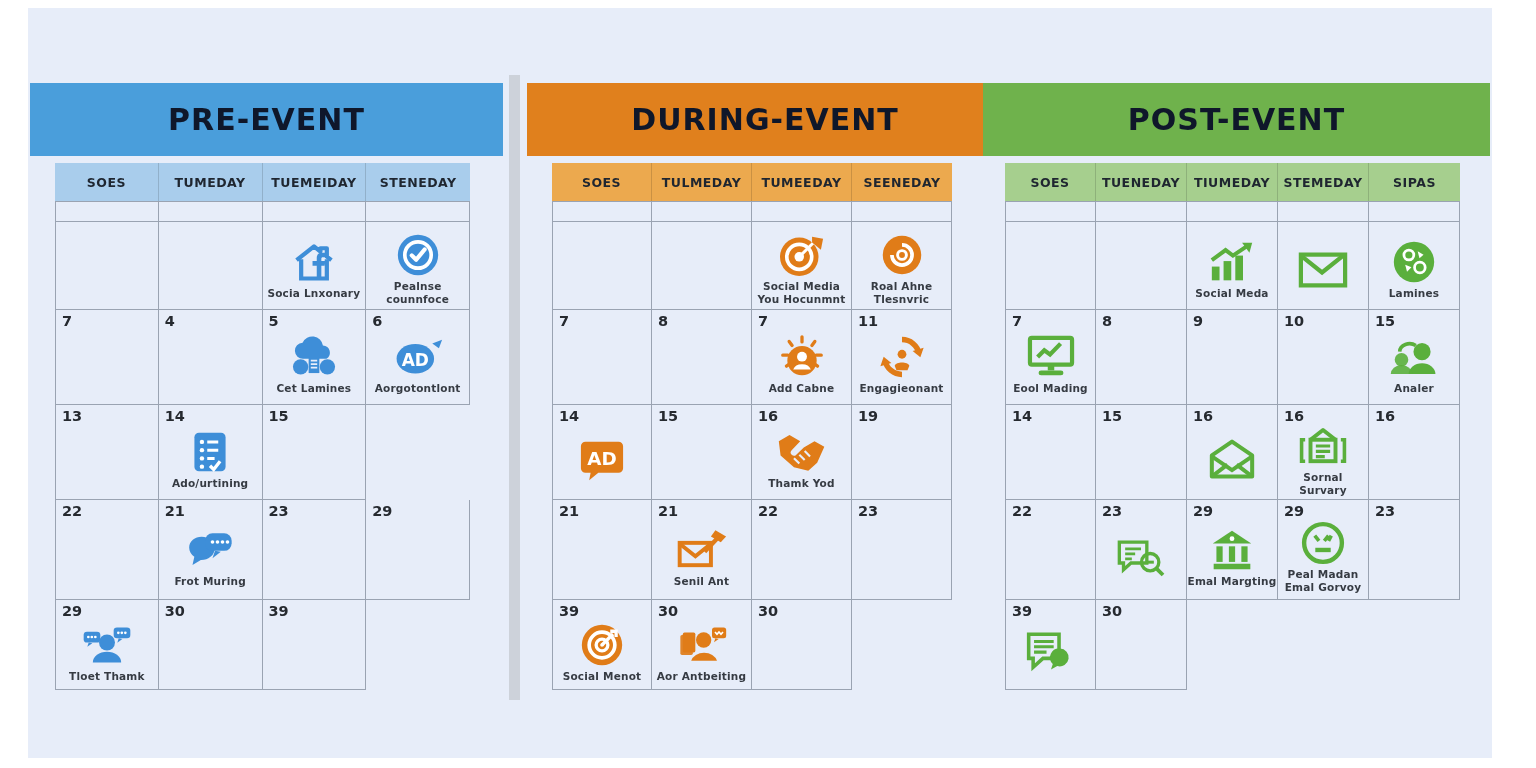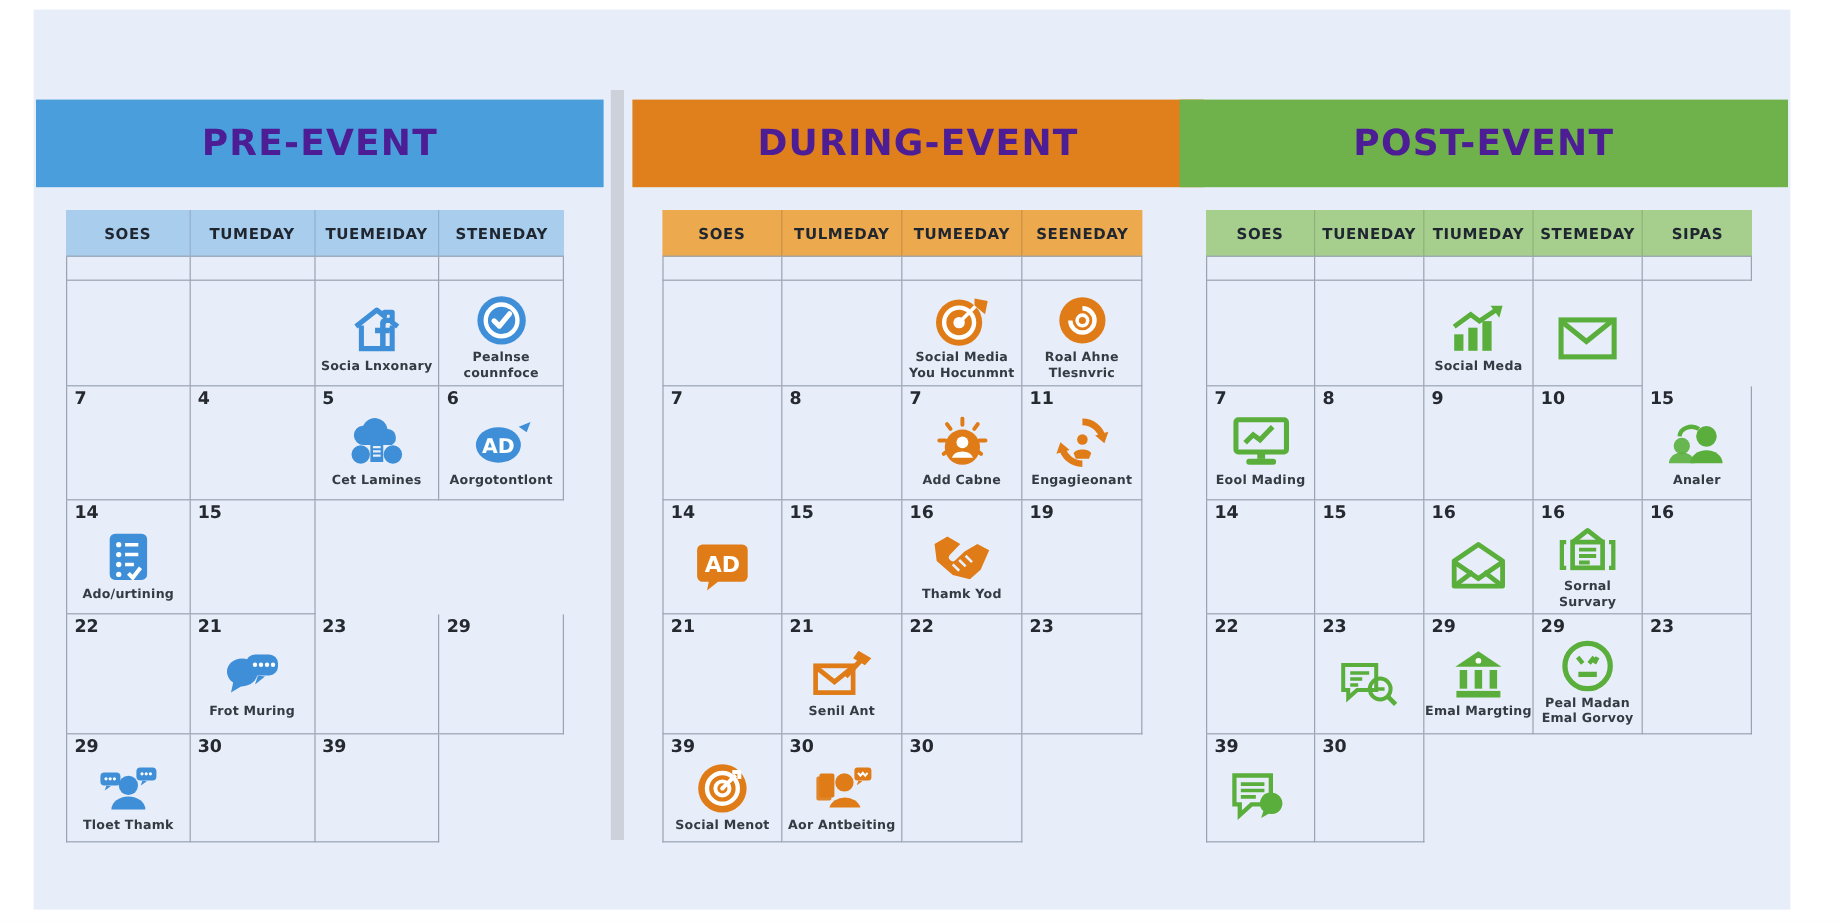--- a/index.html
+++ b/index.html
@@ -1,29 +1,29 @@
 <!DOCTYPE html>
 <html><head>
 <meta charset="utf-8">
 <style>
   html,body{margin:0;padding:0;background:#ffffff;font-family:"DejaVu Sans","Liberation Sans",sans-serif;}
   .stage{position:relative;width:1536px;height:768px;overflow:hidden;background:#ffffff;}
   .bg{position:absolute;left:28px;top:8px;width:1464px;height:750px;background:#e7edf9;}
   .divider{position:absolute;left:509px;top:75px;width:11px;height:625px;background:#cdd2da;}
   .panel-header{position:absolute;top:83px;height:73px;display:flex;align-items:center;justify-content:center;}
-  .panel-header .ttl{font-size:30px;font-weight:800;letter-spacing:1px;color:#4c1d95;}
+  .panel-header .ttl{font-size:30px;font-weight:800;letter-spacing:1px;color:#0f172a;}
   .hdr-pre{left:30px;width:473px;background:#4a9edb;}
   .hdr-during{left:527px;width:476px;background:#e0801d;}
   .hdr-post{left:983px;width:507px;background:#6fb24c;}
   .cal{position:absolute;top:163px;}
   .cal-pre{left:55px;width:415px;--accent:#3e8ed8;--dayBg:#a9cdec;}
   .cal-during{left:552px;width:400px;--accent:#e07c18;--dayBg:#eca94e;}
   .cal-post{left:1005px;width:455px;--accent:#5aaf3c;--dayBg:#a6cf8e;}
   .cal{--line:#9aa3b2;}
-  .day-row{display:grid;grid-template-columns:repeat(var(--cols),1fr);height:38px;background:var(--dayBg);border-bottom:1px solid var(--line);margin-top:12px;}
+  .day-row{display:grid;grid-template-columns:repeat(var(--cols),1fr);height:38px;background:var(--dayBg);border-bottom:1px solid var(--line);}
   .day-cell{display:flex;align-items:center;justify-content:center;font-size:12.5px;font-weight:700;letter-spacing:.5px;color:#1f2630;border-right:1px solid rgba(0,0,0,.14);overflow:hidden;}
   .day-cell:last-child{border-right:none;}
   .cal-row{display:grid;grid-template-columns:repeat(var(--cols),1fr);}
   .cell{position:relative;border-right:1px solid var(--line);border-bottom:1px solid var(--line);overflow:hidden;}
   .cal-row .cell:first-child{border-left:1px solid var(--line);}
   .cell.ghost{border:none;}
   .date{position:absolute;top:3px;left:6px;font-size:14.5px;font-weight:700;color:#262a30;}
   .evt{position:absolute;inset:0;display:flex;flex-direction:column;align-items:center;justify-content:center;padding-top:8px;}
   .evt.with-date{padding-top:16px;}
   .evt .ic{color:var(--accent);line-height:0;text-align:right;}
@@ -111,20 +111,23 @@
                 <path d="M22 4.5l5.5-2.2-1.8 4.8z" fill="currentColor"></path>
                 <ellipse cx="12.5" cy="13" rx="10.5" ry="8.3" fill="currentColor"></ellipse>
                 <text x="12.5" y="17" text-anchor="middle" font-size="9.5" font-weight="bold" fill="#fff">AD</text>
               </svg></span>
             <span class="lbl">Aorgotontlont</span>
           </div>
         </div>
       </div>
       <div class="cal-row" style="height: 95px;">
         <div class="cell">
+          <span class="date">13</span>
+        </div>
+        <div class="cell">
           <span class="date">14</span>
           <div class="evt with-date">
             <span class="ic"><svg viewBox="0 0 24 24">
                 <rect x="3.5" y="1.5" width="17" height="21" rx="2.5" fill="currentColor"></rect>
                 <circle cx="7.6" cy="6.5" r="1.2" fill="#fff"></circle>
                 <circle cx="7.6" cy="11" r="1.2" fill="#fff"></circle>
                 <circle cx="7.6" cy="15.5" r="1.2" fill="#fff"></circle>
                 <circle cx="7.6" cy="20" r="1.2" fill="#fff"></circle>
                 <path d="M10.5 6.5h6M10.5 11h6M10.5 15.5h4" stroke="#fff" stroke-width="1.6"></path>
                 <path d="M12 19.5l2 2 3.5-4.5" fill="none" stroke="#fff" stroke-width="1.8"></path>
@@ -385,20 +388,32 @@
           </div>
         </div>
         <div class="cell">
           <div class="evt">
             <span class="ic"><svg viewBox="0 0 26 19">
                 <rect x="1.5" y="1.5" width="23" height="16" fill="none" stroke="currentColor" stroke-width="2.2"></rect>
                 <path d="M1.5 2l11 8.8L23.5 2" fill="none" stroke="currentColor" stroke-width="2.2"></path>
               </svg></span>
           </div>
         </div>
+        <div class="cell">
+          <div class="evt">
+            <span class="ic"><svg viewBox="0 0 24 24">
+                <circle cx="12" cy="12" r="11" fill="currentColor"></circle>
+                <circle cx="9.2" cy="8.2" r="2.7" fill="none" stroke="#fff" stroke-width="1.5"></circle>
+                <circle cx="15.2" cy="15" r="2.9" fill="none" stroke="#fff" stroke-width="1.5"></circle>
+                <path d="M14 6.2l3.2 1.8-2.2 2z" fill="#fff"></path>
+                <path d="M7.2 13.5l3.4 1.4-2.4 2.4z" fill="#fff"></path>
+              </svg></span>
+            <span class="lbl">Lamines</span>
+          </div>
+        </div>
       </div>
       <div class="cal-row" style="height: 95px;">
         <div class="cell">
           <span class="date">7</span>
           <div class="evt with-date">
             <span class="ic"><svg viewBox="0 0 26 23">
                 <rect x="2" y="1.5" width="22" height="14" rx="1" fill="none" stroke="currentColor" stroke-width="2.2"></rect>
                 <path d="M6 11.5l3.5-3.5 3 2.2 5.5-5.7" fill="none" stroke="currentColor" stroke-width="2.2"></path>
                 <rect x="11.3" y="15.5" width="3.4" height="3" fill="currentColor"></rect>
                 <rect x="6.5" y="18.5" width="13" height="2.6" rx="1.3" fill="currentColor"></rect>

